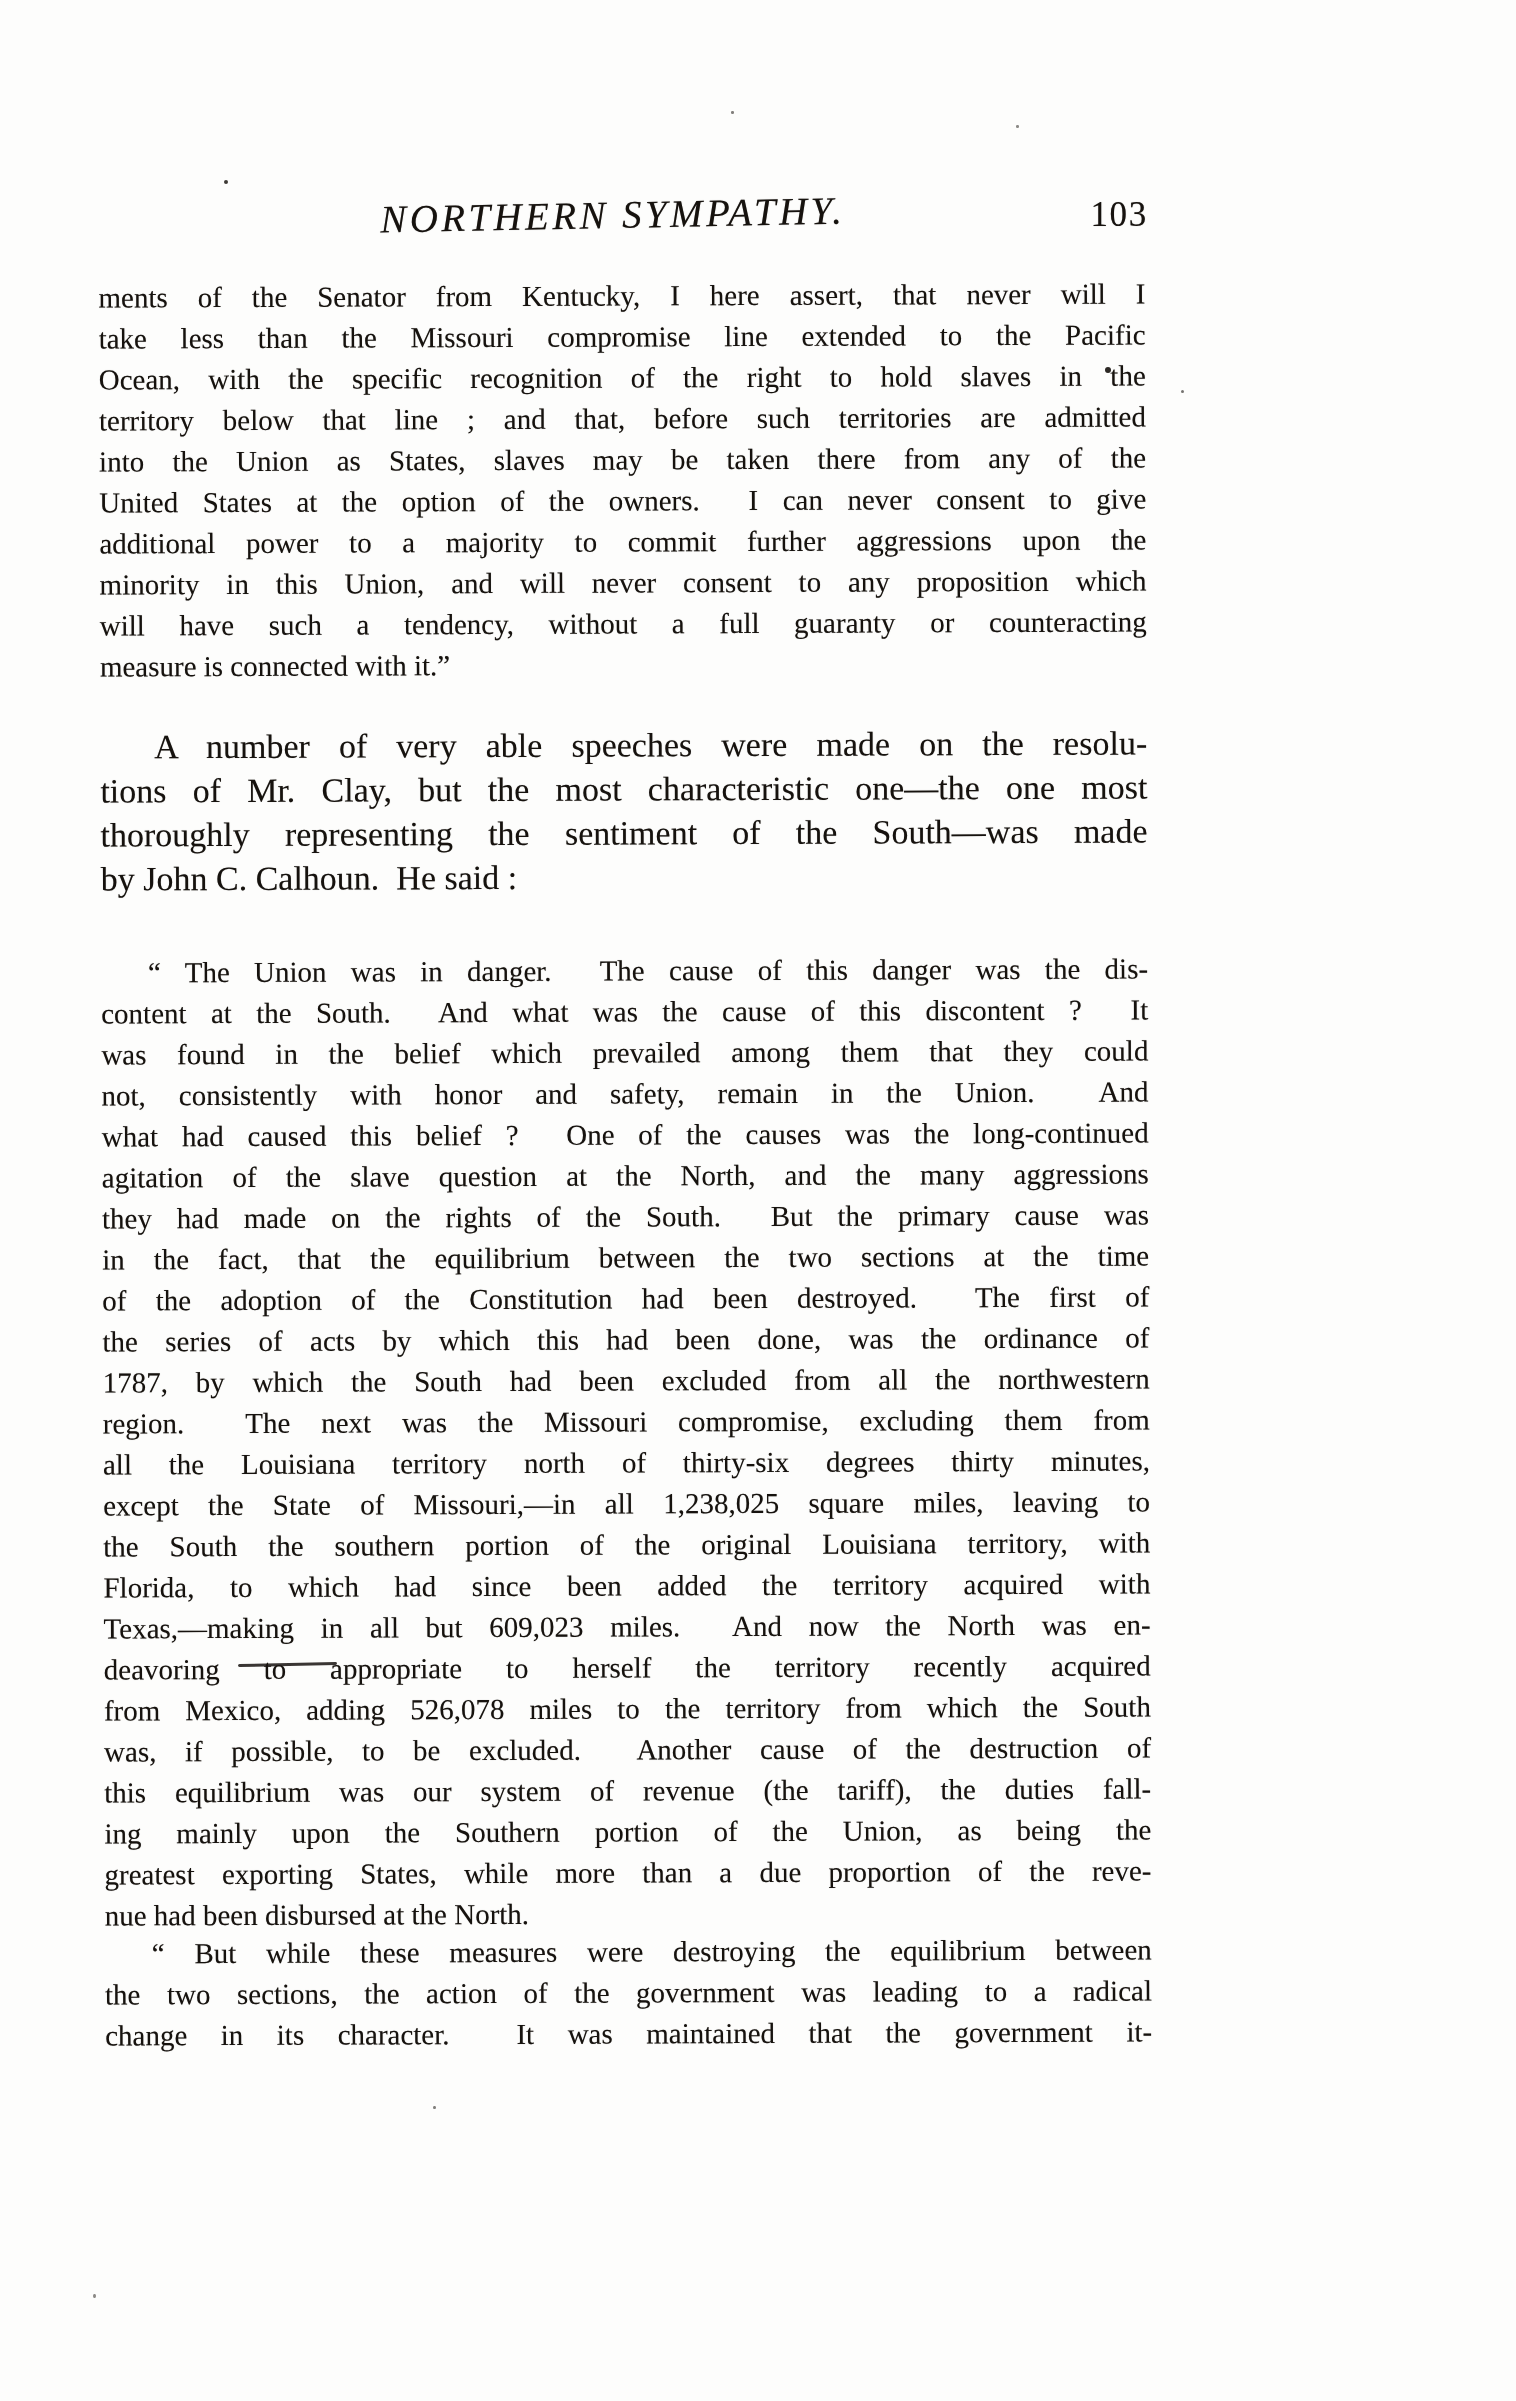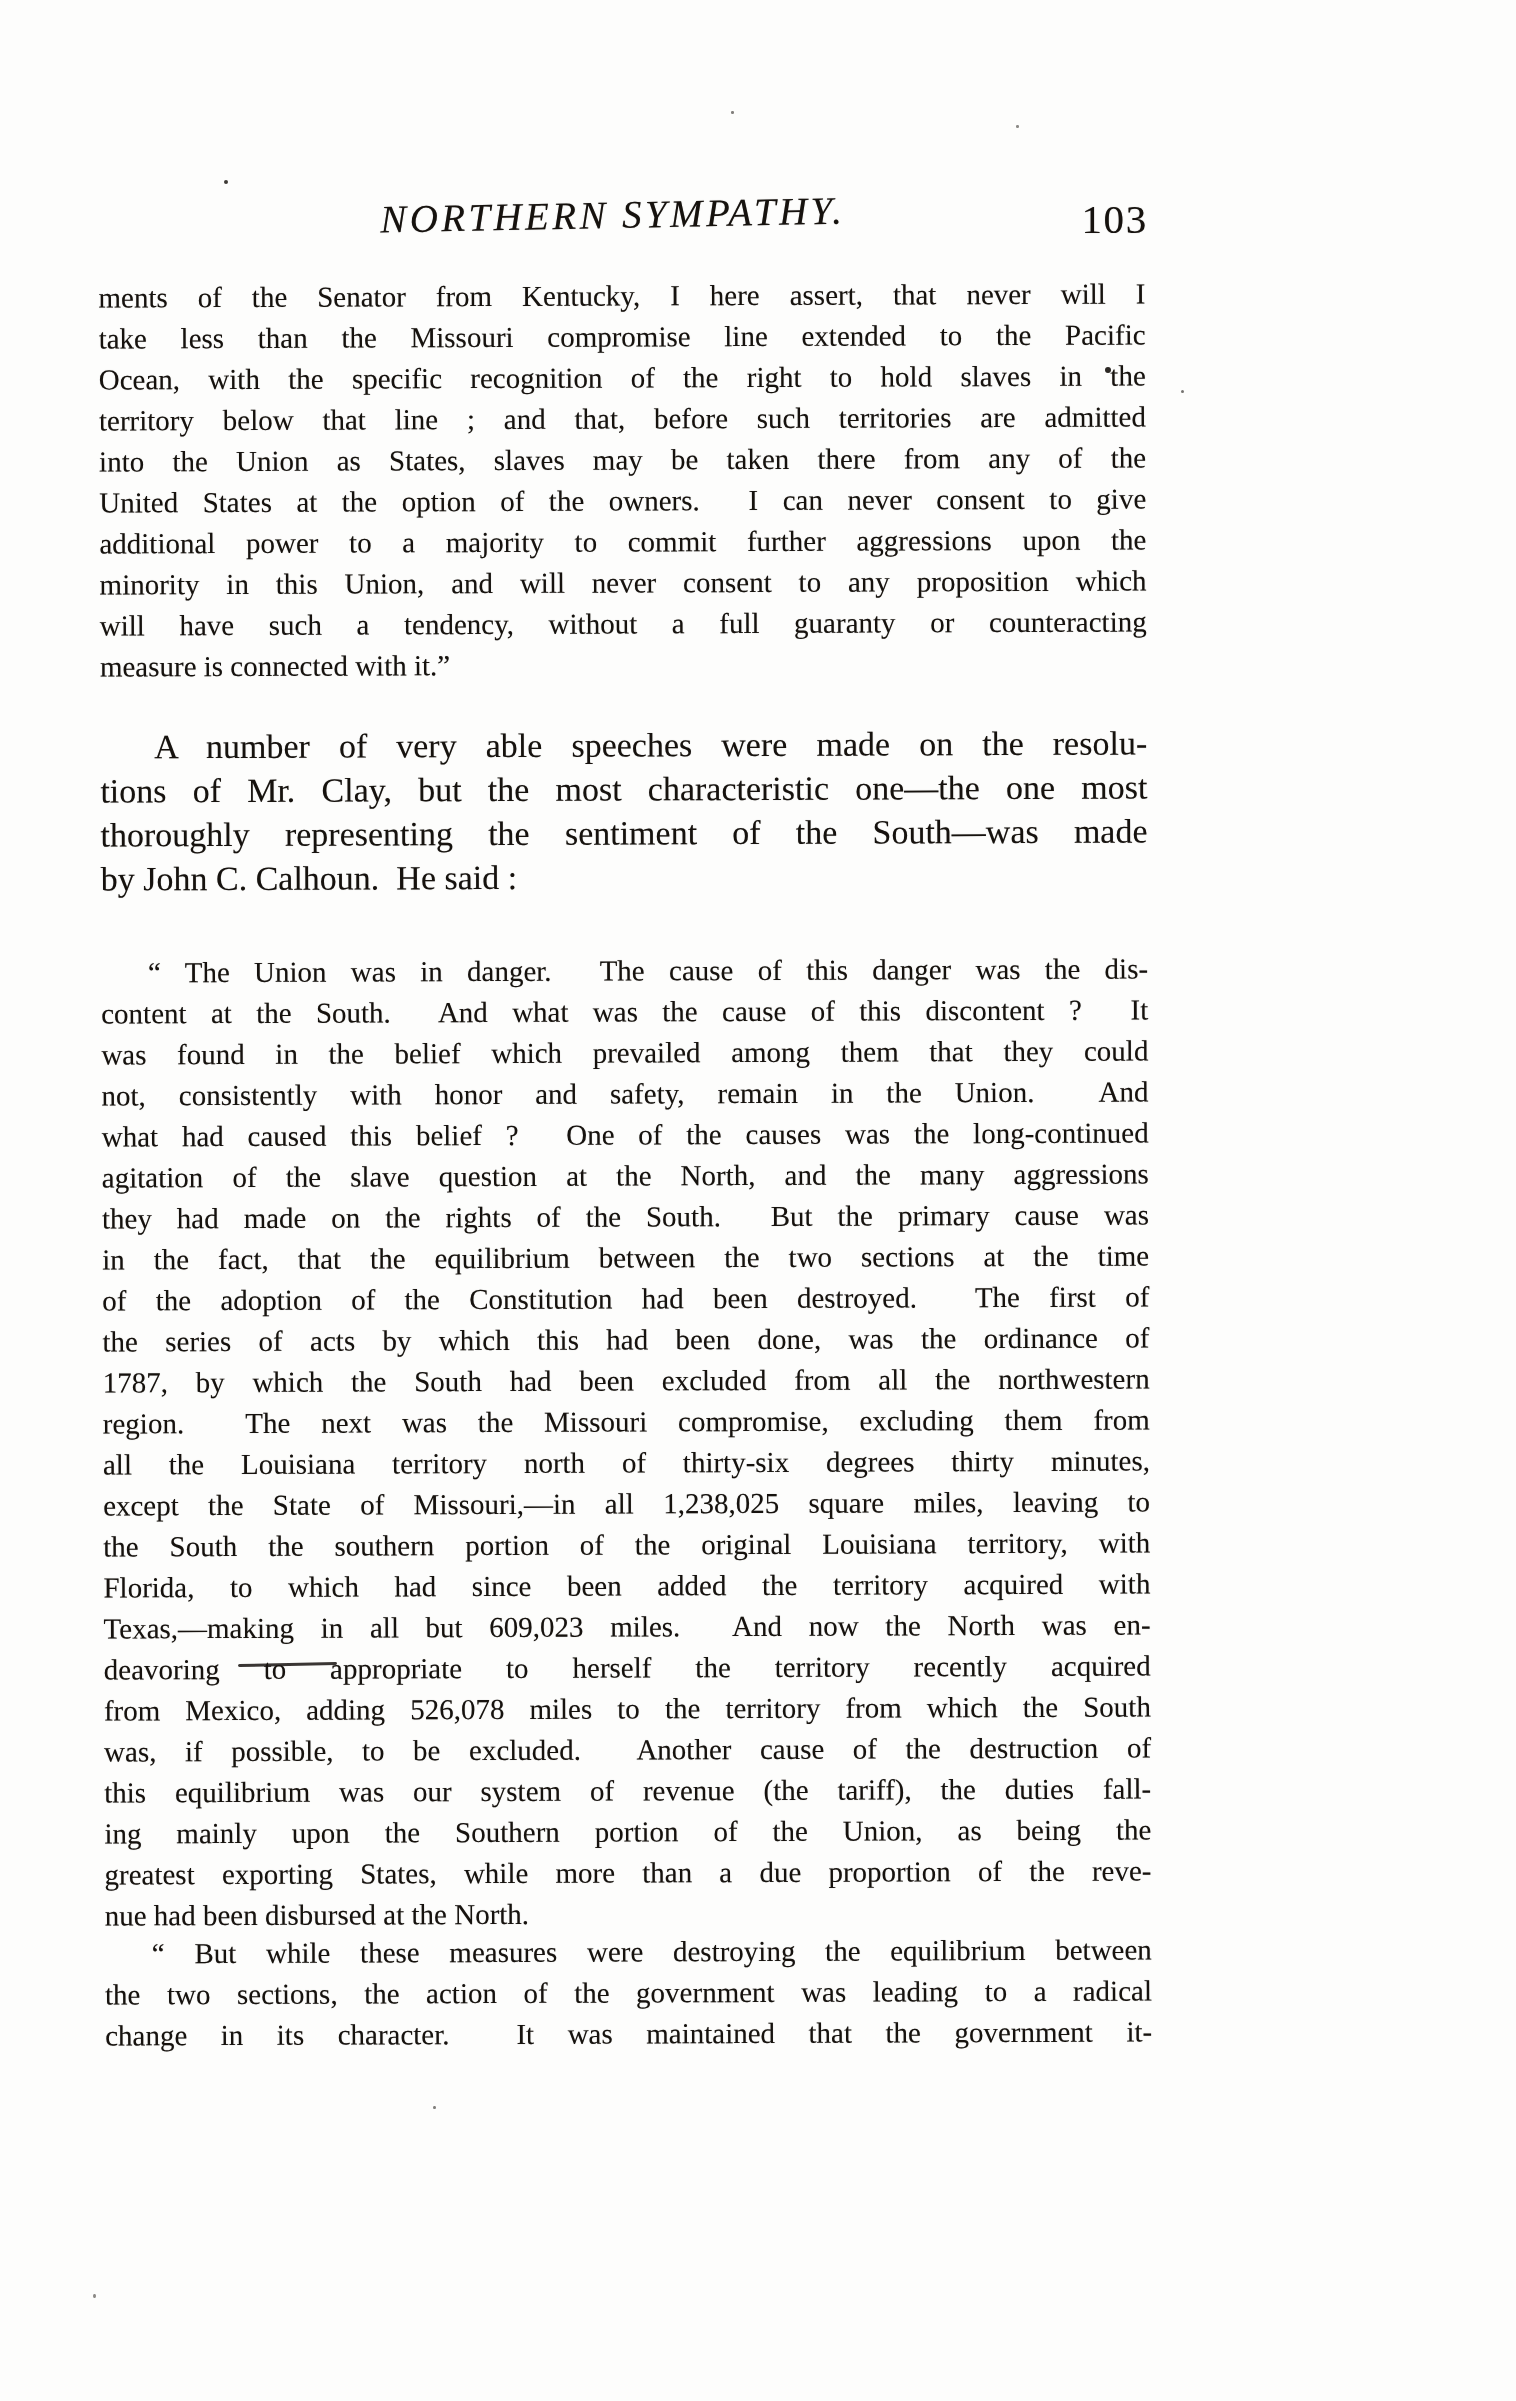--- a/index.html
+++ b/index.html
@@ -30,21 +30,21 @@
     font-size: 39px;
     letter-spacing: 3.4px;
     transform: translateX(-11.8px) rotate(-1.1deg);
     text-shadow: 0 0 0.8px rgba(20,16,12,0.45);
     white-space: nowrap;
   }
   .head-folio {
     position: absolute;
     right: 0;
     top: 3.4px;
-    font-size: 41px;
+    font-size: 35px;
     letter-spacing: 1.7px;
     text-shadow: 0 0 0.8px rgba(20,16,12,0.45);
   }
   
   .text-block {
     position: absolute;
     left: 0; top: 0;
     width: 1517px; height: 2401px;
     transform: rotate(-0.22deg);
     transform-origin: 50% 40%;

